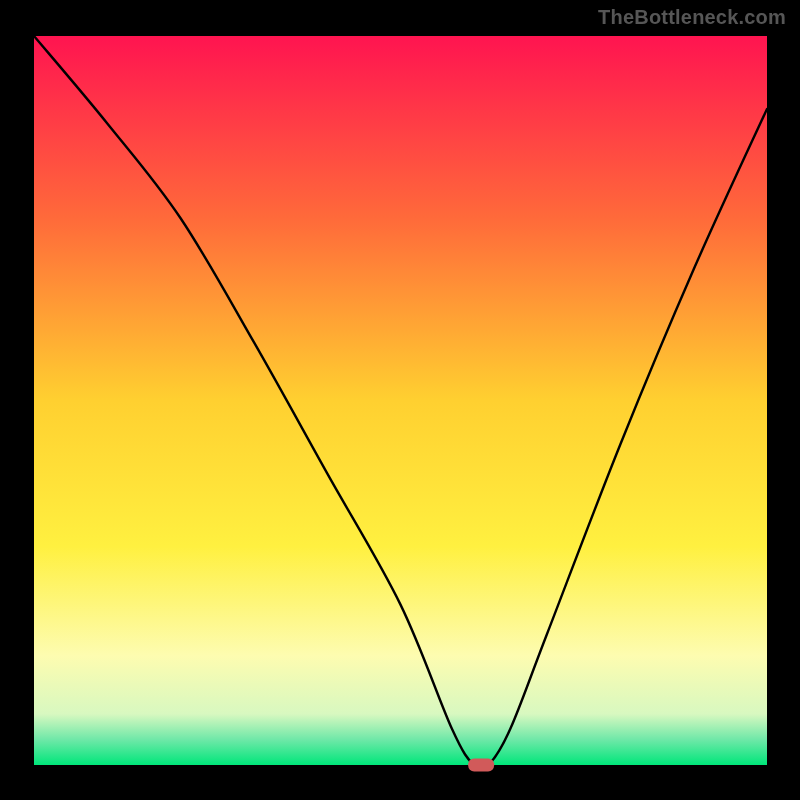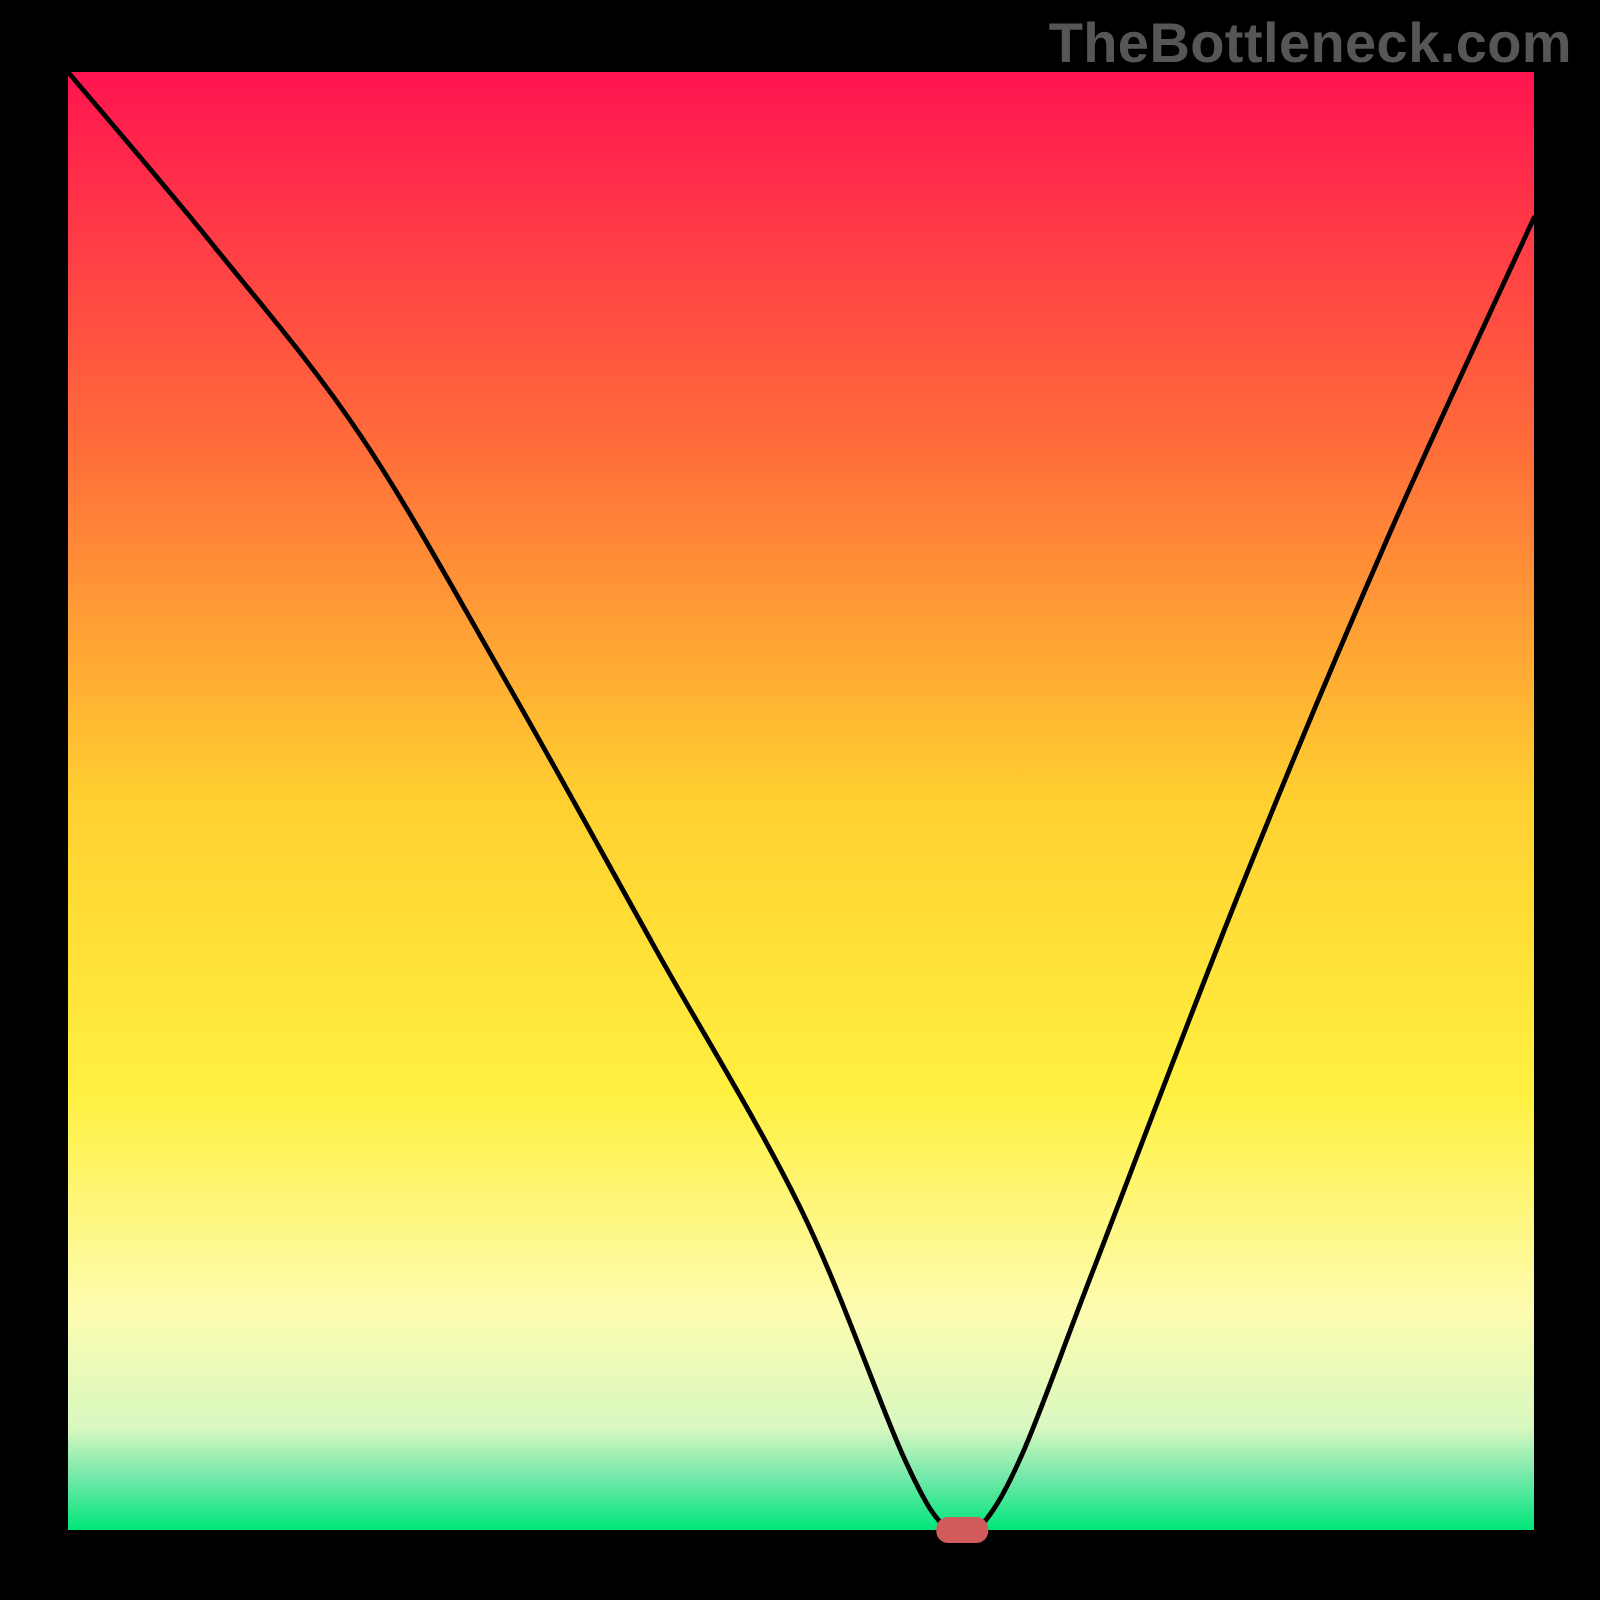--- a/index.html
+++ b/index.html
@@ -14,21 +14,21 @@
     position: relative;
     width: 800px;
     height: 800px;
     background: #000;
   }
   .watermark {
     position: absolute;
     top: 6px;
     right: 14px;
     font-family: Arial, Helvetica, sans-serif;
-    font-size: 28px;
+    font-size: 20px;
     font-weight: 600;
     color: #565656;
     letter-spacing: 0.2px;
   }
   svg {
     position: absolute;
     top: 0;
     left: 0;
   }
 </style>

